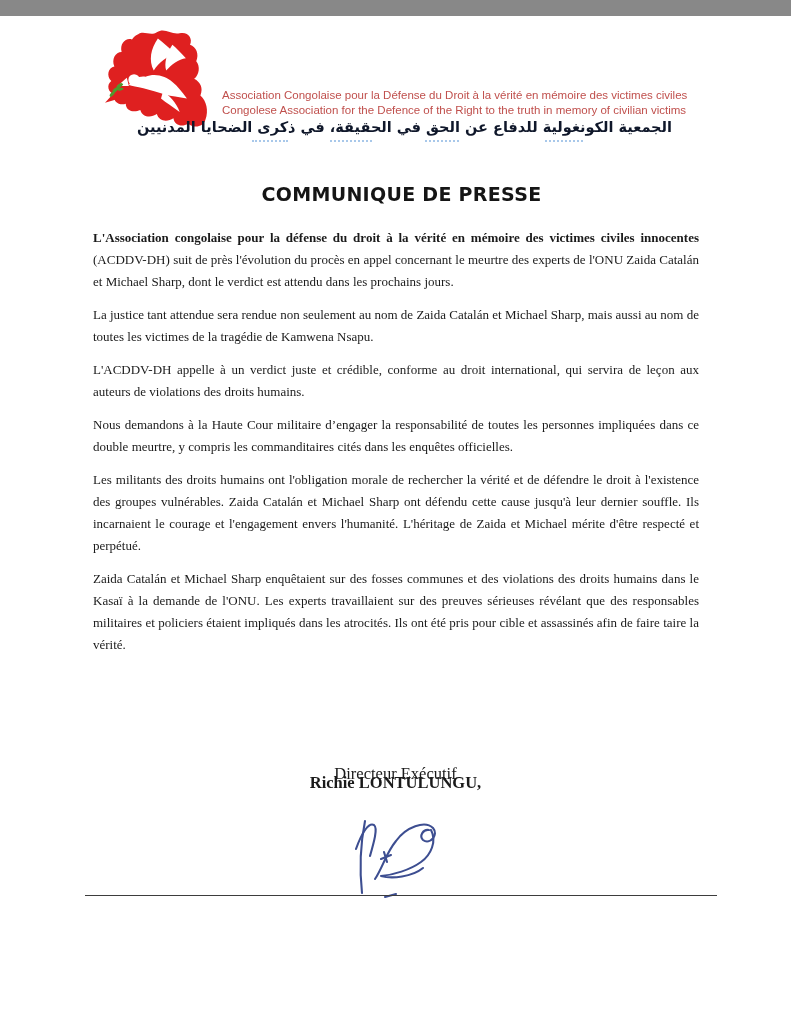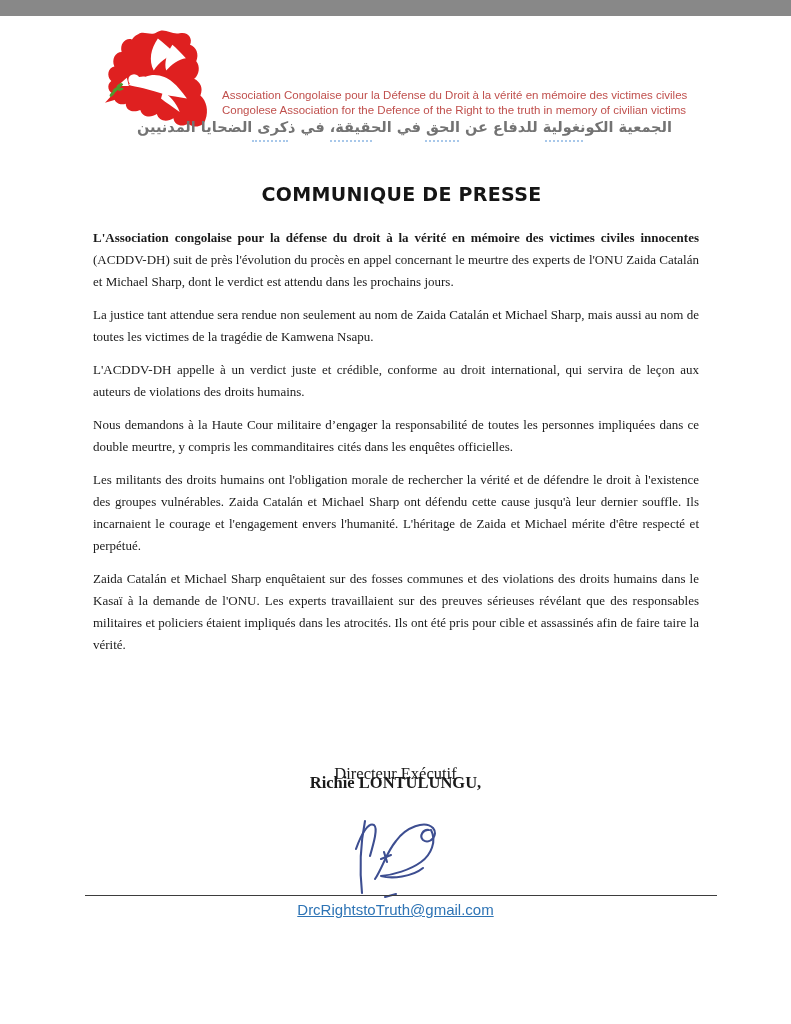--- a/index.html
+++ b/index.html
@@ -17,21 +17,21 @@
   .org-lines{position:absolute;left:222px;top:72px;width:450px;}
   .org-line-latin{
     font-family:"Liberation Sans", sans-serif;
     font-size:11.5px;line-height:14.5px;
     color:#C0504D;white-space:nowrap;
   }
   .org-line-ar{
     font-family:"DejaVu Sans", sans-serif;
     direction:rtl;text-align:left;
     font-size:14.5px;line-height:21px;font-weight:bold;
-    color:#737373;white-space:nowrap;
+    color:#0f172a;white-space:nowrap;
   }
   .squiggle{
     position:absolute;height:3px;
     border-bottom:2px dotted #A8C8EA;
   }
   
   .doc-title{
     position:absolute;left:12px;right:0;top:167px;
     text-align:center;
     font-family:"DejaVu Sans", sans-serif;
@@ -131,17 +131,14 @@
         <path d="M51,44 L61,40"></path>
         <path d="M54,37 L57,47"></path>
         <path d="M45,64 C53,52 56,38 66,26 C76,12 95,5 103,13 C109,20 100,30 93,25 C89,21 93,14 99,15"></path>
         <path d="M101,15 C107,26 101,40 91,47 C80,55 63,60 51,61 C62,64 82,62 93,53"></path>
         <path d="M55,82 L66,79"></path>
       </g>
     </svg>
   </div>
 
   <div class="footer-rule"></div>
-  <div class="footer-email">
-    <a>DrcRightstoTruth@gmail.com</a>
-  </div>
 
 </div>
 
 </body></html>

